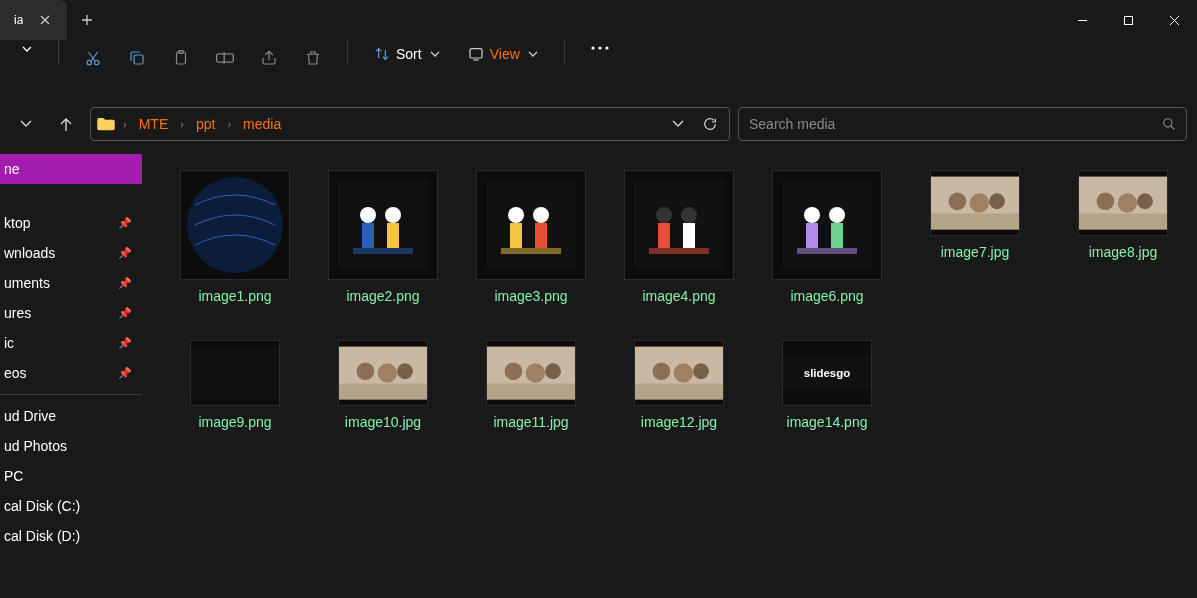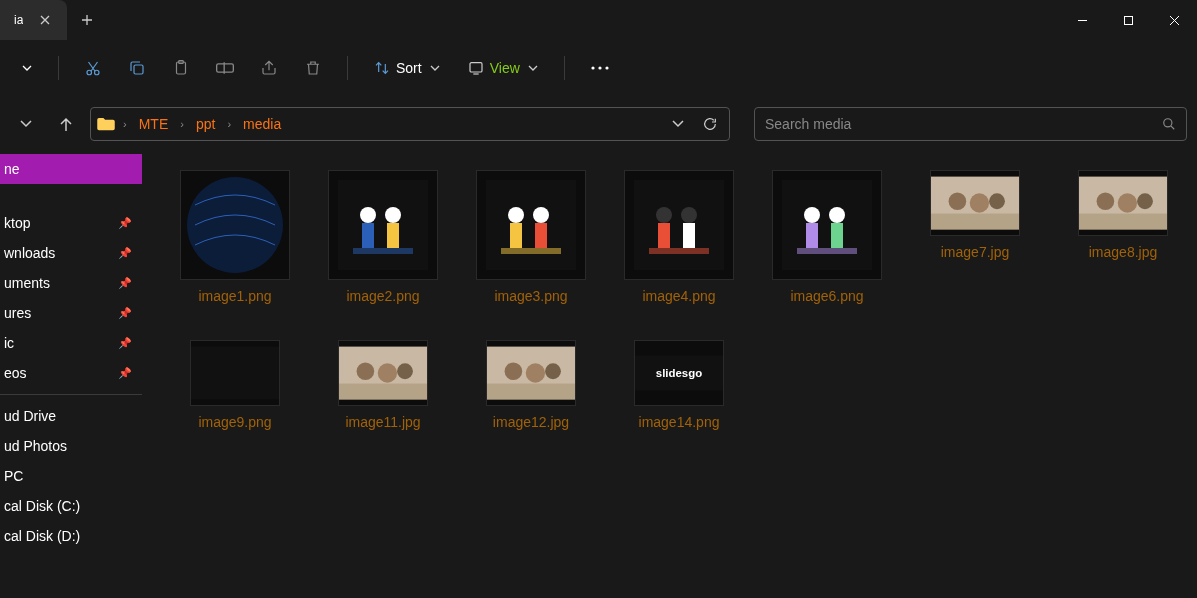--- a/index.html
+++ b/index.html
@@ -4,48 +4,48 @@
 <style>
 *{margin:0;padding:0;box-sizing:border-box;font-family:"Segoe UI",Arial,sans-serif;user-select:none}
 body{background:#191919;color:#fff;width:1197px;height:598px;overflow:hidden;font-size:14px}
 .titlebar{height:40px;display:flex;align-items:stretch;background:#191919}
 .tab{display:flex;align-items:center;gap:14px;padding:0 14px;background:#2c2c2c;border-radius:0 8px 0 0;min-width:0;max-width:220px;position:relative}
 .tab-label{font-size:12px;color:#fff;white-space:nowrap;overflow:hidden}
 .tab-close{width:16px;height:16px;display:flex;align-items:center;justify-content:center;cursor:pointer;border-radius:2px}
 .new-tab{width:40px;display:flex;align-items:center;justify-content:center;cursor:pointer;color:#ccc}
 .spacer{flex:1}
 .winbtn{width:46px;display:flex;align-items:center;justify-content:center;cursor:pointer;color:#fff}
-.toolbar{height:56px;display:flex;align-items:center;padding:0 10px;gap:8px;background:#191919;border-bottom:0}
+.toolbar{height:56px;display:flex;align-items:flex-start;padding:0 10px;gap:8px;background:#191919;border-bottom:0}
 .tbtn{display:flex;align-items:center;gap:6px;padding:6px 10px;border-radius:4px;cursor:pointer;color:#bbb;font-size:14px}
 .ticon{width:36px;height:36px;display:flex;align-items:center;justify-content:center;border-radius:4px;cursor:pointer;color:#5b9bd5}
 .ticon.dim{color:#888}
 .tsep{width:1px;height:24px;background:#3a3a3a;margin:0 8px}
 .caret{width:10px;height:6px;margin-left:2px}
 .navrow{height:56px;display:flex;align-items:center;gap:8px;padding:0 10px;background:#191919}
 .navbtn{width:32px;height:32px;display:flex;align-items:center;justify-content:center;cursor:pointer;color:#ccc;border-radius:4px}
 .addrbar{flex:0 0 640px;height:34px;border:1px solid #535353;border-radius:4px;display:flex;align-items:center;padding:0 6px;gap:6px;background:#191919}
 .folder-ico{width:18px;height:14px}
 .crumb{font-size:14px;color:#f97316;padding:2px 4px;cursor:pointer;border-radius:2px}
 .chev{color:#888;font-size:11px;padding:0 2px}
 .addrspacer{flex:1}
-.searchbar{margin-left:16px;flex:1;height:34px;border:1px solid #535353;border-radius:4px;display:flex;align-items:center;padding:0 10px;background:#191919}
+.searchbar{flex:1;height:34px;border:1px solid #535353;border-radius:4px;display:flex;align-items:center;padding:0 10px;background:#191919}
 .searchbar input{flex:1;background:transparent;border:0;outline:0;color:#fff;font-size:14px}
 .searchbar input::placeholder{color:#888}
 .body{display:flex;height:calc(598px - 40px - 56px - 56px)}
 .sidebar{width:142px;background:#191919;overflow:hidden;padding-top:2px}
 .sideitem{display:flex;align-items:center;justify-content:space-between;height:30px;padding:0 10px 0 4px;font-size:14px;color:#fff;cursor:pointer}
 .sideitem.sel{background:#a21caf}
 .pin{color:#888;font-size:11px}
 .sidesep{height:1px;background:#3a3a3a;margin:6px 0}
 .content{flex:1;background:#191919;padding:14px 28px;overflow:auto}
 .grid{display:grid;grid-template-columns:repeat(7,130px);gap:28px 18px}
 .item{display:flex;flex-direction:column;align-items:center;gap:8px;cursor:pointer;padding:4px;border-radius:4px}
 .thumb{width:110px;height:110px;display:flex;align-items:center;justify-content:center;background:#0c0c0c;border:1px solid #2a2a2a}
 .thumb.wide{width:90px;height:66px}
-.fname{font-size:14px;color:#a16207;text-align:center}
+.fname{font-size:14px;color:#86efac;text-align:center}
 svg{display:block}
 </style>
 </head>
 <body>
 
 <div class="titlebar">
   <div class="tab">
     <span class="tab-label">ia</span>
     <span class="tab-close">
       <svg width="10" height="10" viewBox="0 0 10 10">
@@ -121,21 +121,21 @@
   <div class="tsep"></div>
   <div class="tbtn" style="color:#fff">
     <svg width="16" height="16" viewBox="0 0 24 24" fill="none" stroke="#5b9bd5" stroke-width="1.8">
         <path d="M7 4 v14 M3 8 l4-4 4 4 M17 20 V6 M13 16 l4 4 4-4"></path>
       </svg>
     <span>Sort</span>
     <svg class="caret" viewBox="0 0 10 6">
         <path d="M1 1 L5 5 L9 1" stroke="#ccc" fill="none" stroke-width="1.3"></path>
       </svg>
   </div>
-  <div class="tbtn" style="color:#84cc16">
+  <div class="tbtn" style="color:#f97316">
     <svg width="16" height="16" viewBox="0 0 24 24" fill="none" stroke="#ccc" stroke-width="1.8">
         <rect x="3" y="4" width="18" height="14" rx="2"></rect>
         <path d="M8 21 h8"></path>
       </svg>
     <span>View</span>
     <svg class="caret" viewBox="0 0 10 6">
         <path d="M1 1 L5 5 L9 1" stroke="#ccc" fill="none" stroke-width="1.3"></path>
       </svg>
   </div>
   <div class="tsep"></div>
@@ -339,20 +339,32 @@
         <div class="item">
           <div class="thumb wide">
             <svg width="100" height="60" viewBox="0 0 100 60">
               <rect width="100" height="60" fill="#c9b8a3"></rect>
               <circle cx="30" cy="28" r="10" fill="#8a6f55"></circle>
               <circle cx="55" cy="30" r="11" fill="#a08062"></circle>
               <circle cx="75" cy="28" r="9" fill="#756049"></circle>
               <rect x="0" y="42" width="100" height="18" fill="#b5a388"></rect>
             </svg>
           </div>
+          <div class="fname">image10.jpg</div>
+        </div>
+        <div class="item">
+          <div class="thumb wide">
+            <svg width="100" height="60" viewBox="0 0 100 60">
+              <rect width="100" height="60" fill="#c9b8a3"></rect>
+              <circle cx="30" cy="28" r="10" fill="#8a6f55"></circle>
+              <circle cx="55" cy="30" r="11" fill="#a08062"></circle>
+              <circle cx="75" cy="28" r="9" fill="#756049"></circle>
+              <rect x="0" y="42" width="100" height="18" fill="#b5a388"></rect>
+            </svg>
+          </div>
           <div class="fname">image11.jpg</div>
         </div>
         <div class="item">
           <div class="thumb wide">
             <svg width="100" height="60" viewBox="0 0 100 60">
               <rect width="100" height="60" fill="#c9b8a3"></rect>
               <circle cx="30" cy="28" r="10" fill="#8a6f55"></circle>
               <circle cx="55" cy="30" r="11" fill="#a08062"></circle>
               <circle cx="75" cy="28" r="9" fill="#756049"></circle>
               <rect x="0" y="42" width="100" height="18" fill="#b5a388"></rect>

